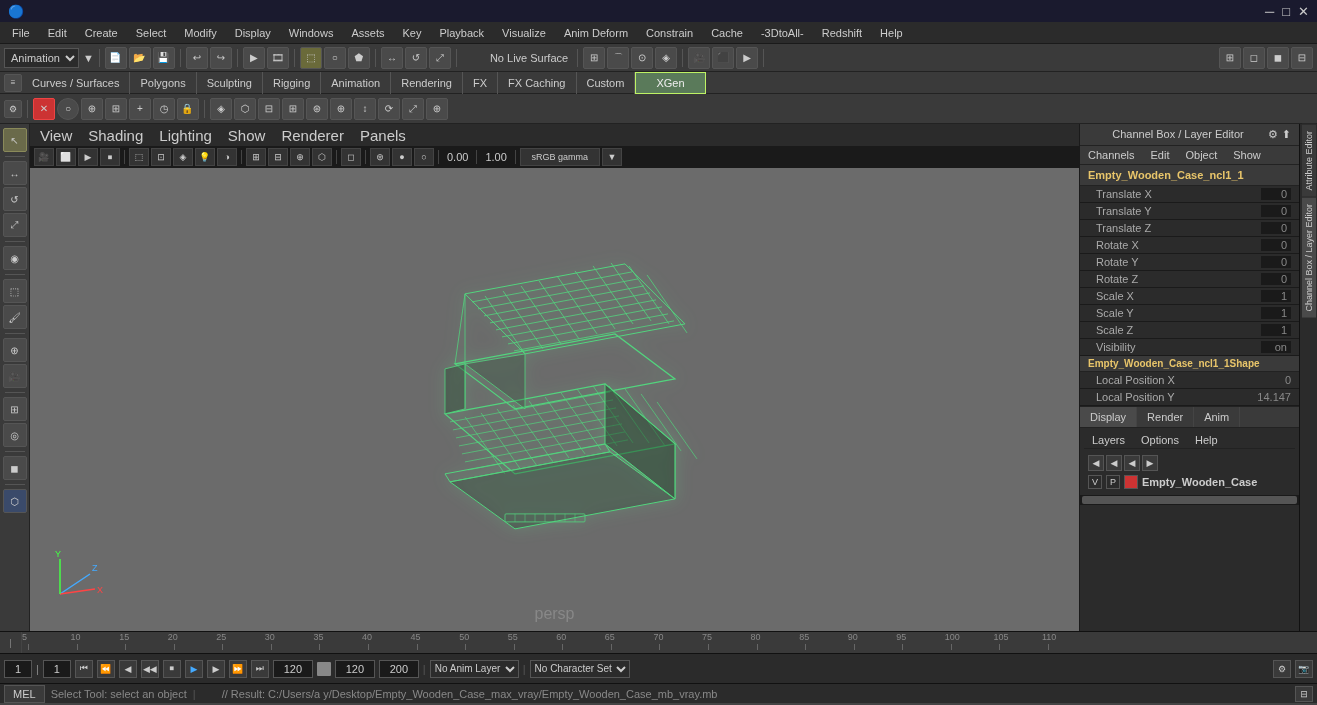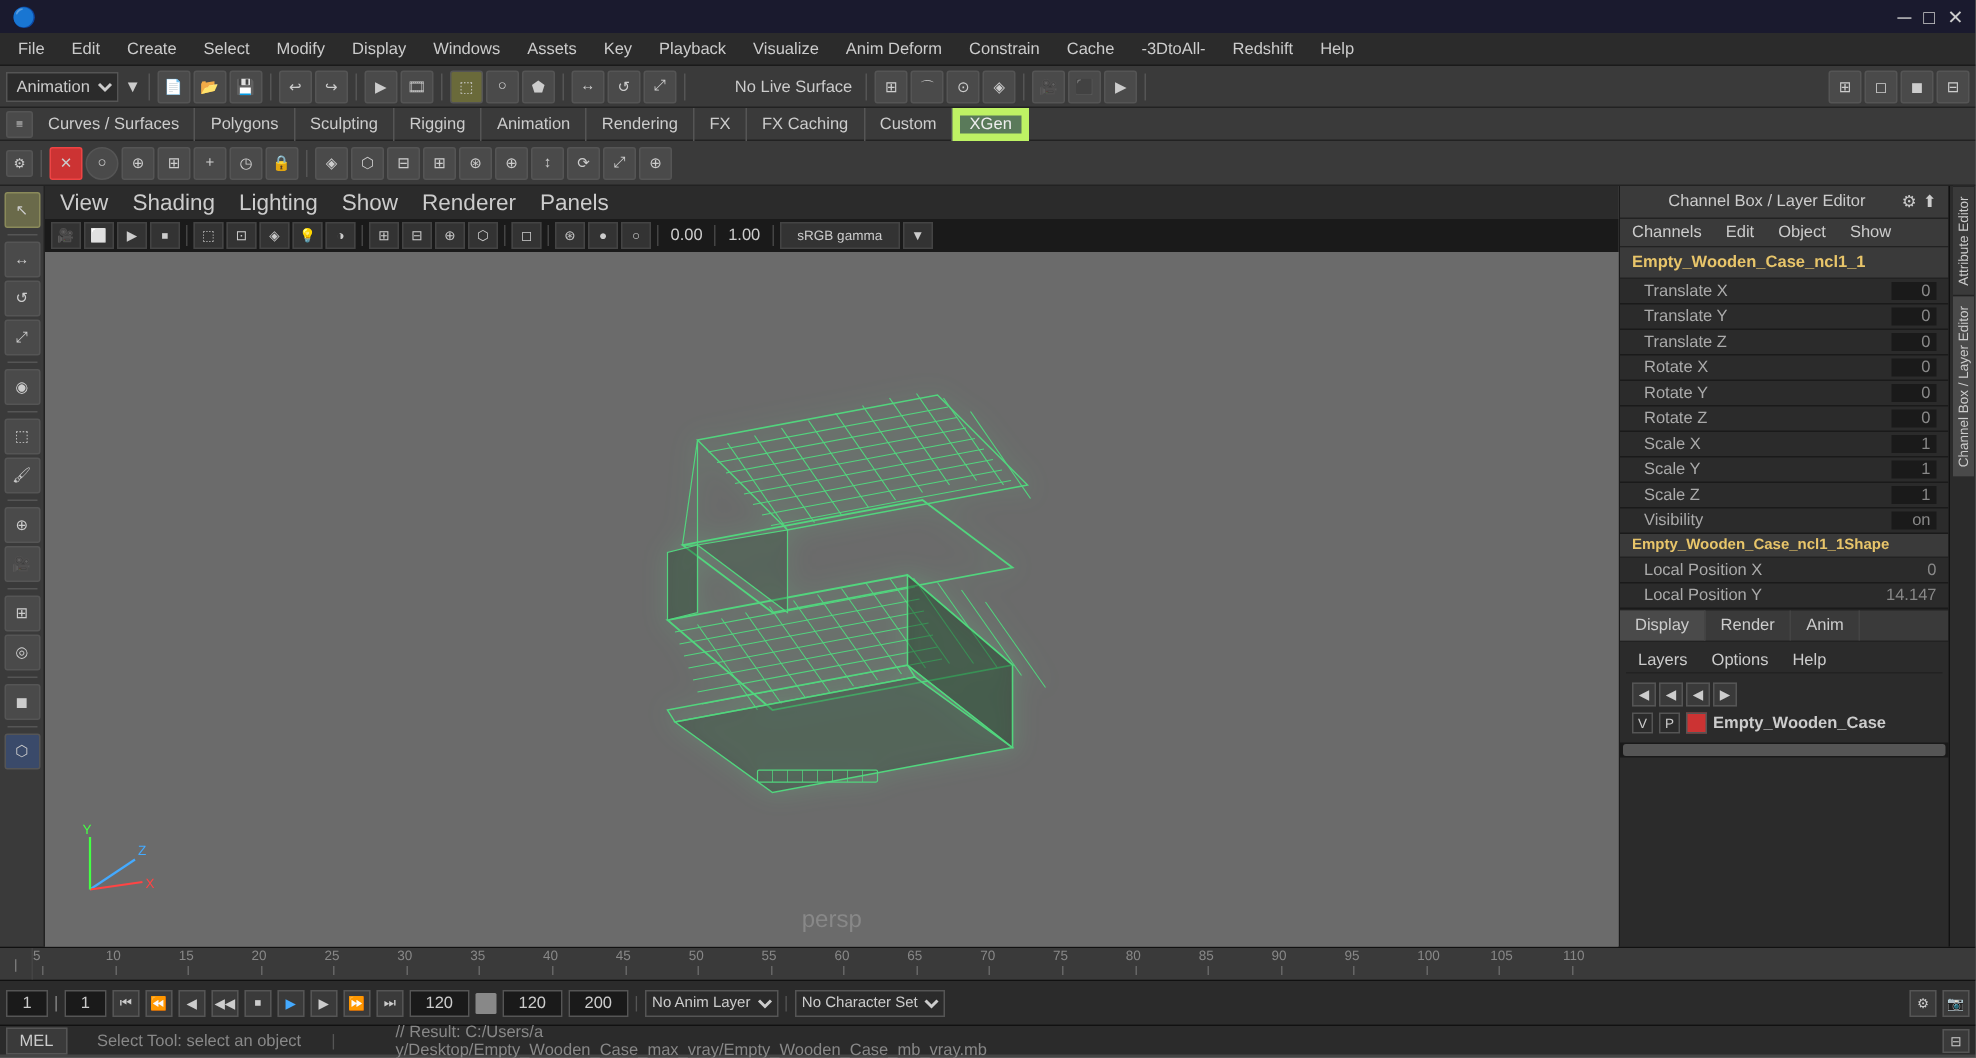--- a/index.html
+++ b/index.html
@@ -491,24 +491,24 @@
       background: #6b6b6b;
     }
 
     
     .timeline-tick { position: absolute; top: 0; font-size: 9px; color: #888; }
     .timeline-line { position: absolute; top: 12px; width: 1px; height: 6px; background: #666; }
 
     
     .xgen-btn {
       background: #5a7a5a;
-      border: 5px solid #bef264;
+      border: 1px solid #bef264;
       color: #eee;
       font-size: 11px;
-      padding: 1px 6px;
+      padding: 1px 20px;
       cursor: pointer;
     }
 
     
     #anim-workspace {
       display: flex;
       align-items: center;
       gap: 4px;
     }
     .workspace-select {
@@ -1000,20 +1000,20 @@
   <span style="color:#555;font-size:11px;">|</span>
   <select class="anim-select">
     <option>No Character Set</option>
   </select>
 
   <div style="flex:1;"></div>
   <div class="play-btn">⚙</div>
   <div class="play-btn">📷</div>
 </div>
 
-<div id="status-bar" style="background:#2b2b2b;height:20px;display:flex;align-items:center;padding:0 4px;gap:20px;border-top:1px solid #111;">
+<div id="status-bar" style="background:#2b2b2b;height:20px;display:flex;align-items:center;padding:0 4px;gap:6px;border-top:1px solid #111;">
   <div id="mel-label" style="background:#3a3a3a;border:1px solid #555;color:#ccc;font-size:11px;padding:0 8px;height:18px;display:flex;align-items:center;cursor:pointer;">MEL</div>
   <span id="status-left">Select Tool: select an object</span>
   <span style="color:#555;">|</span>
   <span id="status-right">// Result: C:/Users/a y/Desktop/Empty_Wooden_Case_max_vray/Empty_Wooden_Case_mb_vray.mb</span>
   <div style="flex:1;"></div>
   <div class="play-btn" style="width:18px;height:16px;">⊟</div>
 </div>
 
 </body></html>

